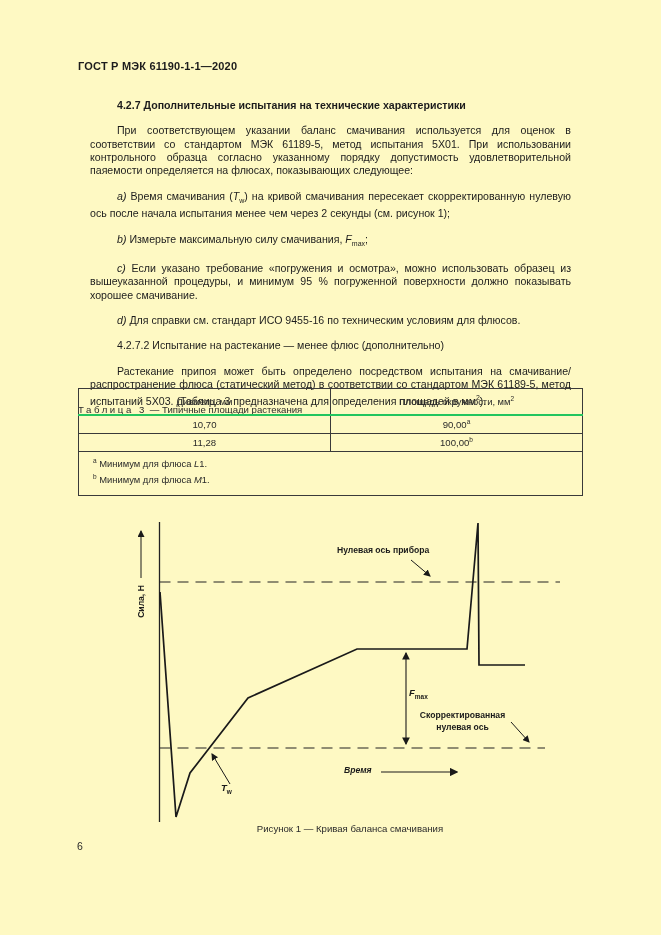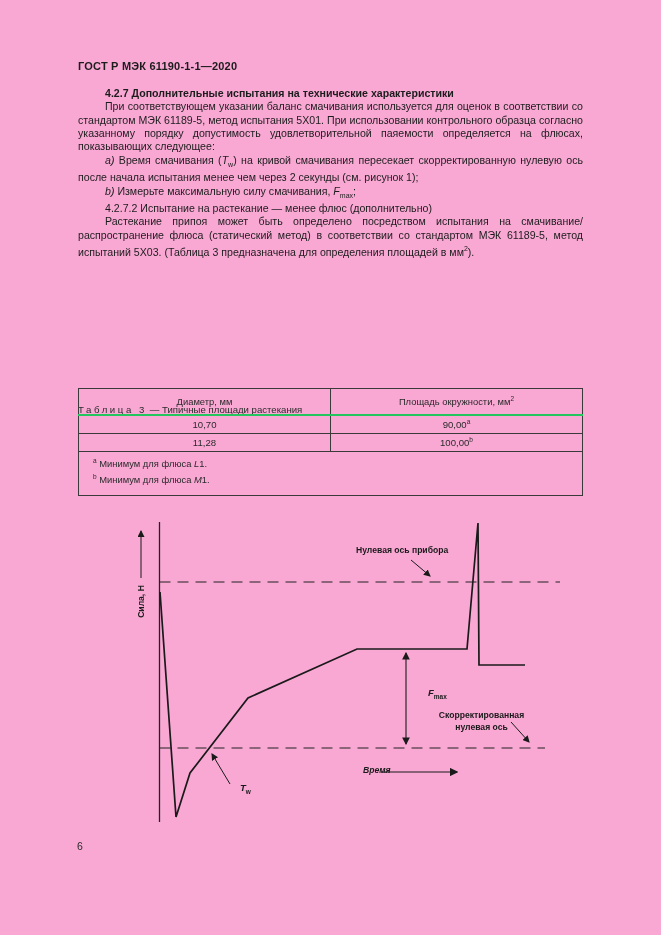--- a/index.html
+++ b/index.html
@@ -1,35 +1,35 @@
 <!DOCTYPE html>
 <html><head>
 <meta charset="utf-8">
 <style>
   html,body { margin:0; padding:0; background:#e8e8e8; }
-  .page { position:relative; width:661px; height:935px; background:#f9a8d4; overflow:hidden;
+  .page { position:relative; width:661px; height:935px; background:#fef9c3; overflow:hidden;
           font-family:"Liberation Sans", sans-serif; color:#1c1c1c; }
   .doc-header { position:absolute; left:78px; top:60px; font-size:11px; font-weight:bold; letter-spacing:0.2px; }
   .content { position:absolute; left:78px; top:87px; width:505px; font-size:10.6px; line-height:13.35px; text-align:justify; }
-  .content p { margin:0; text-indent:27px; }
+  .content p { margin:12px; text-indent:27px; }
   .bold { font-weight:bold; }
   .it { font-style:italic; }
   .content sub { font-size:7px; }
   .content sup { font-size:7px; }
   .tbl-caption { position:absolute; left:78px; top:370px; font-size:9.6px; color:#2a2a2a;margin-top:34px; }
   .tbl-caption .sp { letter-spacing:2.6px; }
   table.t3 { position:absolute; left:78px; top:388px; width:505px; border-collapse:collapse;
              font-size:9.6px; color:#2a2a2a; table-layout:fixed; }
   table.t3 th, table.t3 td { border:1px solid #3a3a3a; text-align:center; font-weight:normal; padding:0; }
   table.t3 th { height:25px; border-bottom:2px solid #22c55e; font-size:9.4px; }
   table.t3 td { height:17px; }
   table.t3 sup { font-size:6.5px; }
   table.t3 tr.fnrow td { text-align:left; height:auto; padding:3px 10px 8px 14px; font-size:9.4px; line-height:12.8px; }
   .fig-svg { position:absolute; left:75px; top:515px; }
-  .flab { position:absolute; font-size:8.6px; font-weight:bold; color:#1a1a1a; white-space:nowrap;margin-left:19px; }
+  .flab { position:absolute; font-size:8.6px; font-weight:bold; color:#1a1a1a; white-space:nowrap; }
   .lab-zero { left:337px; top:545px; }
   .lab-corr { left:415px; top:710px; width:95px; text-align:center; line-height:11.5px; white-space:normal; }
   .lab-time { left:344px; top:765px;font-style:italic; }
   .lab-fmax { left:409px; top:687px; font-size:9.5px; font-style:italic; }
   .lab-fmax sub { font-size:6.5px; font-style:normal; }
   .lab-tw { left:221px; top:782px; font-size:9.5px; font-style:italic; }
   .lab-tw sub { font-size:6.5px; font-style:normal; }
   .ylab { position:absolute; left:111px; top:596px; width:60px; height:11px; line-height:11px;
           text-align:center; font-size:8.6px; font-weight:bold; transform:rotate(-90deg); white-space:nowrap; }
   .fig-cap { position:absolute; left:100px; top:823px; width:500px; text-align:center; font-size:9.6px; color:#2a2a2a; }
@@ -40,20 +40,22 @@
 
 <div class="page">
 
   <div class="doc-header">ГОСТ Р МЭК 61190-1-1—2020</div>
 
   <div class="content">
     <p class="bold">4.2.7 Дополнительные испытания на технические характеристики</p>
     <p>При соответствующем указании баланс смачивания используется для оценок в соответствии со стандартом МЭК 61189-5, метод испытания 5X01. При использовании контрольного образца согласно указанному порядку допустимость удовлетворительной паяемости определяется на флюсах, показывающих следующее:</p>
     <p><span class="it">a)</span>&nbsp;<span>Время смачивания (</span><span class="it">T</span><sub>w</sub><span>) на кривой смачивания пересекает скорректированную нулевую ось после начала испытания менее чем через 2 секунды (см. рисунок 1);</span></p>
     <p><span class="it">b)</span>&nbsp;<span>Измерьте максимальную силу смачивания, </span><span class="it">F</span><sub>max</sub><span>;</span></p>
+    <p><span class="it">c)</span>&nbsp;<span>Если указано требование «погружения и осмотра», можно использовать образец из вышеуказанной процедуры, и минимум 95 % погруженной поверхности должно показывать хорошее смачивание.</span></p>
+    <p><span class="it">d)</span>&nbsp;<span>Для справки см. стандарт ИСО 9455-16 по техническим условиям для флюсов.</span></p>
     <p>4.2.7.2 Испытание на растекание — менее флюс (дополнительно)</p>
     <p><span>Растекание припоя может быть определено посредством испытания на смачивание/распространение флюса (статический метод) в соответствии со стандартом МЭК 61189-5, метод испытаний 5X03. (Таблица 3 предназначена для определения площадей в мм</span><sup>2</sup><span>).</span></p>
   </div>
 
   <div class="tbl-caption"><span class="sp">Таблица 3</span><span> — Типичные площади растекания</span></div>
 
   <table class="t3">
     <thead>
       <tr>
         <th><span>Диаметр, мм</span></th>
@@ -96,16 +98,17 @@
     <line x1="406" y1="698" x2="406" y2="653" stroke="#1a1a1a" stroke-width="1.1" marker-end="url(#arr)"></line>
     <line x1="406" y1="698" x2="406" y2="744" stroke="#1a1a1a" stroke-width="1.1" marker-end="url(#arr)"></line>
   </svg>
 
   <div class="ylab">Сила, Н</div>
   <div class="flab lab-zero">Нулевая ось прибора</div>
   <div class="flab lab-corr"><span>Скорректированная</span><br><span>нулевая ось</span></div>
   <div class="flab lab-time">Время</div>
   <div class="flab lab-fmax"><span>F</span><sub>max</sub></div>
   <div class="flab lab-tw"><span>T</span><sub>w</sub></div>
+  <div class="fig-cap">Рисунок 1 — Кривая баланса смачивания</div>
 
   <div class="pagenum">6</div>
 
 </div>
 
 </body></html>

